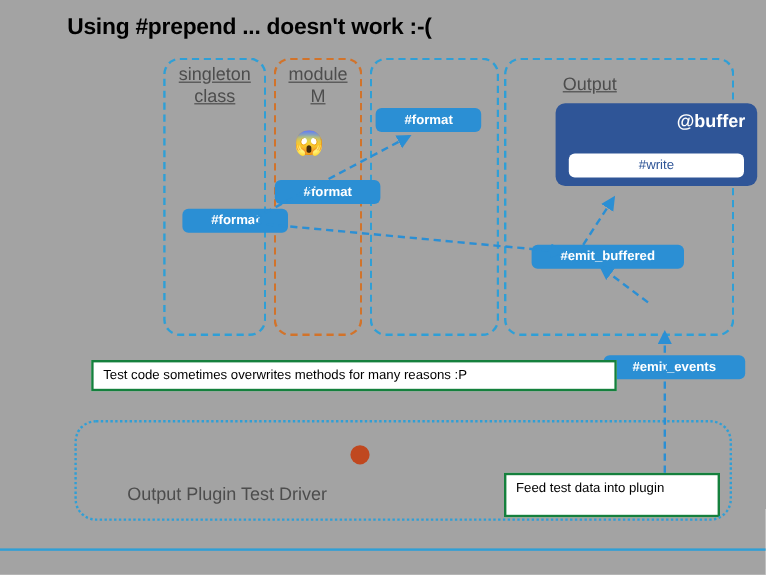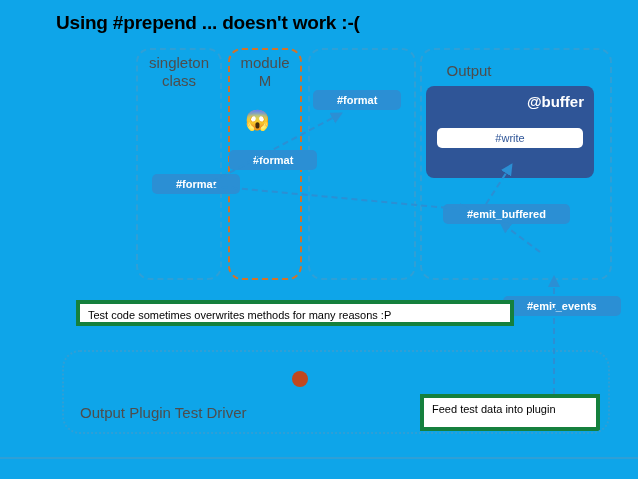--- a/index.html
+++ b/index.html
@@ -12,21 +12,21 @@
     height: 479px;
     position: relative;
     font-family: "Liberation Sans", sans-serif;
     overflow: hidden;
   }
   .slide {
     position: absolute;
     left: 0; top: 0;
     width: 638px;
     height: 479px;
-    background: #0ea5e9;
+    background: #a3a3a3;
   }
 
   
   .title {
     position: absolute;
     left: 56px;
     top: 12px;
     font-size: 19px;
     font-weight: bold;
     color: #000000;
@@ -45,20 +45,21 @@
   .col.m {
     border-color: #d2732a;
   }
   .col-label {
     position: absolute;
     font-size: 15px;
     color: #4d4d4d;
     text-align: center;
     line-height: 18px;
     white-space: pre-line;
+    text-decoration: underline;
   }
 
   
   .badge {
     position: absolute;
     background: #2b8fd4;
     color: #ffffff;
     font-size: 11px;
     font-weight: bold;
     border-radius: 5px;
@@ -95,41 +96,42 @@
     color: #2f5597;
     font-size: 11px;
     line-height: 20px;
     white-space: nowrap;
     margin-top: 12px;
   }
 
   
   .callout {
     position: absolute;
-    border: 4px solid #15803d;
+    border: 2px solid #15803d;
     background: #ffffff;
     box-sizing: border-box;
     font-size: 11px;
     color: #000000;
     padding: 5px 8px;
     white-space: nowrap;
   }
 
   
   .driver-box {
     position: absolute;
     border: 2px dotted #2f9fd6;
     border-radius: 18px;
     box-sizing: border-box;
   }
   .driver-label {
     position: absolute;
     font-size: 15px;
     color: #4d4d4d;
     white-space: nowrap;
+    margin-left: 26px;
   }
   .driver-dot {
     position: absolute;
     width: 16px;
     height: 16px;
     border-radius: 50%;
     background: #c0481f;
   }
 
   
@@ -168,35 +170,35 @@
   <div class="col-label" style="left:136px; top:54px; width:86px;">singleton
 class</div>
 
   <div class="col m" style="left:228px; top:48px; width:74px; height:232px;"></div>
   <div class="col-label" style="left:228px; top:54px; width:74px;text-align:center;">module
 M</div>
 
   <div class="col" style="left:308px; top:48px; width:108px; height:232px;"></div>
 
   <div class="col" style="left:420px; top:48px; width:192px; height:232px;"></div>
-  <div class="col-label" style="left:424px; top:62px; width:90px; text-align:center;">Output</div>
+  <div class="col-label" style="left:424px; top:62px; width:90px; text-align:right;">Output</div>
 
   <div class="badge" style="left:313px; top:90px;">#format</div>
 
   <div class="emoji" style="left:245px; top:110px;">😱</div>
 
   <div class="badge" style="left:229px; top:150px;">#format</div>
 
   <div class="badge" style="left:152px; top:174px;">#format</div>
 
   <div class="badge" style="left:443px; top:204px;text-align:right;">#emit_buffered</div>
 
   <div class="badge" style="left:503px; top:252px;margin-top:44px;">#emit_events</div>
 
-  <div class="buffer-box" style="left:426px; top:86px; width:168px; height:92px;">
+  <div class="buffer-box" style="left:463px; top:86px; width:168px; height:69px;">
     <div class="buffer-label">@buffer</div>
     <div class="write-box" style="left:11px; top:42px; width:146px; height:20px;">
       <span class="write-label">#write</span>
     </div>
   </div>
 
   <div class="callout" style="left:76px; top:300px; width:438px; height:26px;">Test code sometimes overwrites methods for many reasons :P</div>
 
   <div class="callout" style="left:420px; top:394px; width:180px; height:37px;">Feed test data into plugin</div>
 

